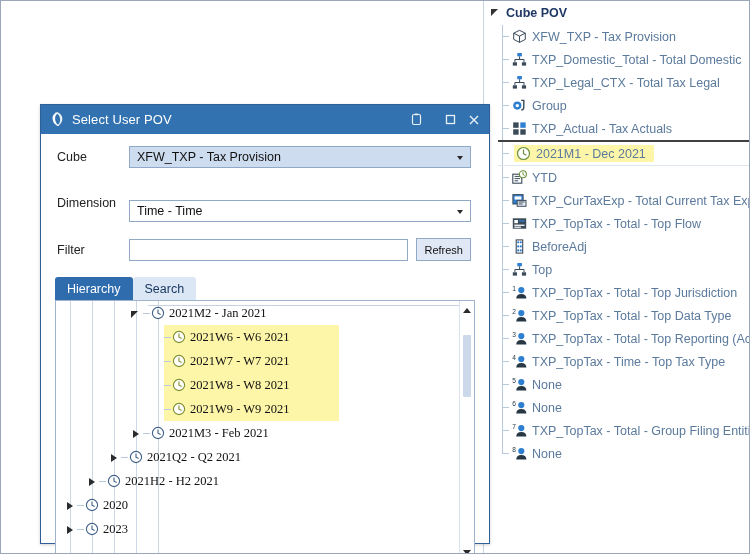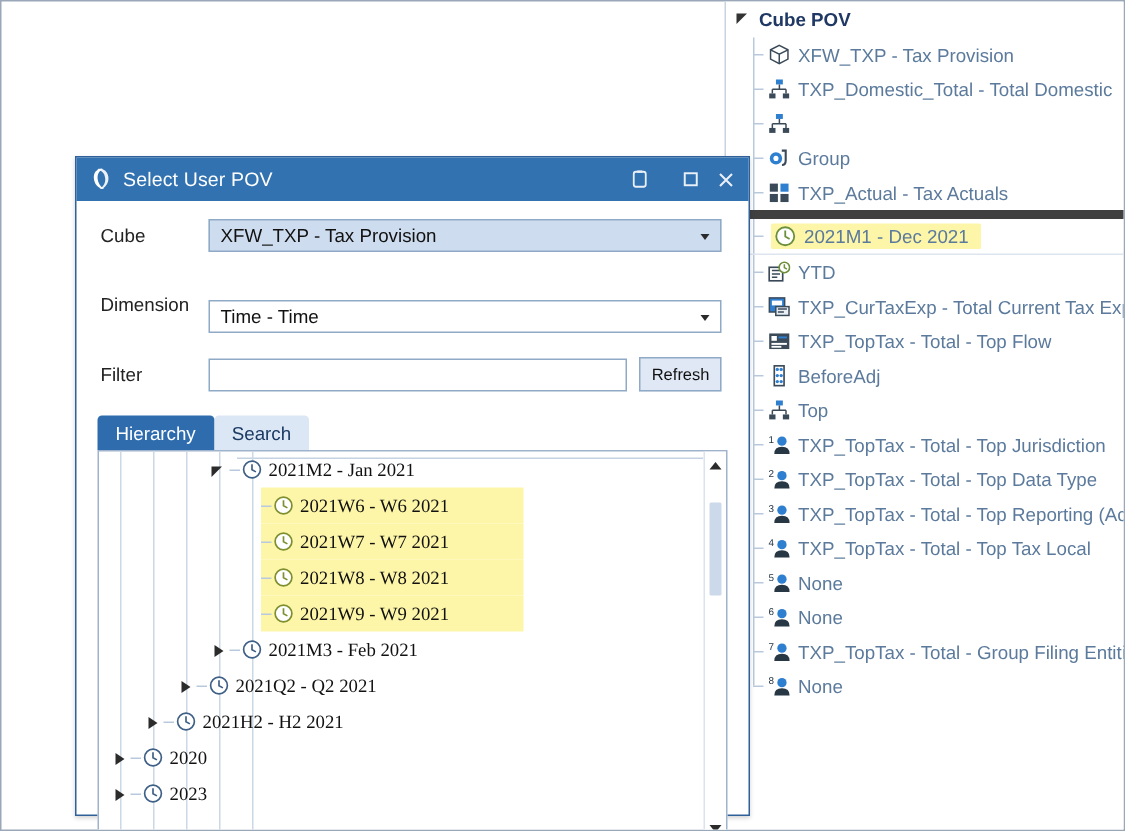--- a/index.html
+++ b/index.html
@@ -103,36 +103,36 @@
     margin-left: 5px;
     overflow: hidden;
   }
   .pov-item.hl .hlbox {
     background: #fdf6a8;
     padding: 1px 8px 1px 2px;
     margin-left: 2px;
     border-radius: 1px;
   }
   .pov-item.hl {
-    border-top: 6px solid #404040;
+    border-top: 2px solid #404040;
     border-bottom: 1px solid #dde6ef;
   }
   .pov-icon {
     width: 15px;
     height: 15px;
     flex: 0 0 auto;
     position: relative;
     display: inline-block;
   }
   .pov-icon svg { display:block; }
 
   
   #dialog {
     position: absolute;
-    left: 49px;
+    left: 39px;
     top: 103px;
     width: 450px;
     height: 440px;
     background: #ffffff;
     border: 1px solid #2f6099;
     box-sizing: border-box;
     box-shadow: 0 1px 3px rgba(0,0,0,.18);
   }
   #titlebar {
     height: 29px;
@@ -394,20 +394,21 @@
         </div>
         <div class="pov-item">
           <span class="pov-icon">
             <svg width="15" height="15" viewBox="0 0 15 15">
               <rect x="5.3" y="1" width="4.6" height="3.3" fill="#2f7fd0"></rect>
               <rect x="0.8" y="10.3" width="4.2" height="3.3" fill="#3b4a59"></rect>
               <rect x="9.9" y="10.3" width="4.2" height="3.3" fill="#3b4a59"></rect>
               <path d="M7.6 4.3 7.6 7.5 M2.9 7.5 12 7.5 M2.9 7.5 2.9 10.3 M12 7.5 12 10.3" stroke="#3b4a59" stroke-width="1" fill="none"></path>
             </svg>
           </span>
+          <span class="lbl">TXP_Legal_CTX - Total Tax Legal</span>
         </div>
         <div class="pov-item">
           <span class="pov-icon">
             <svg width="15" height="15" viewBox="0 0 15 15">
               <circle cx="5.3" cy="7.6" r="4.1" fill="#2f7fd0"></circle>
               <circle cx="5.3" cy="7.6" r="1.7" fill="#fff"></circle>
               <path d="M9.2 2.4 11.8 2.4 11.8 9 Q11.8 12 9.3 12" stroke="#3b4a59" stroke-width="1.4" fill="none"></path>
             </svg>
           </span>
           <span class="lbl">Group</span>
@@ -524,21 +525,21 @@
           <span class="lbl">TXP_TopTax - Total - Top Reporting (Acc</span>
         </div>
         <div class="pov-item">
           <span class="pov-icon">
             <svg width="15" height="15" viewBox="0 0 15 15">
               <circle cx="9.3" cy="5.1" r="3.1" fill="#2f7fd0"></circle>
               <path d="M4.2 13.6 Q4.2 8.9 9.3 8.9 Q14.4 8.9 14.4 13.6Z" fill="#273744"></path>
               <text x="0.3" y="6.3" font-size="6.6" font-family="Liberation Sans, sans-serif" fill="#273744">4</text>
             </svg>
           </span>
-          <span class="lbl">TXP_TopTax - Total - Top Tax Local</span>
+          <span class="lbl">TXP_TopTax - Time - Top Tax Type</span>
         </div>
         <div class="pov-item">
           <span class="pov-icon">
             <svg width="15" height="15" viewBox="0 0 15 15">
               <circle cx="9.3" cy="5.1" r="3.1" fill="#2f7fd0"></circle>
               <path d="M4.2 13.6 Q4.2 8.9 9.3 8.9 Q14.4 8.9 14.4 13.6Z" fill="#273744"></path>
               <text x="0.3" y="6.3" font-size="6.6" font-family="Liberation Sans, sans-serif" fill="#273744">5</text>
             </svg>
           </span>
           <span class="lbl">None</span>

